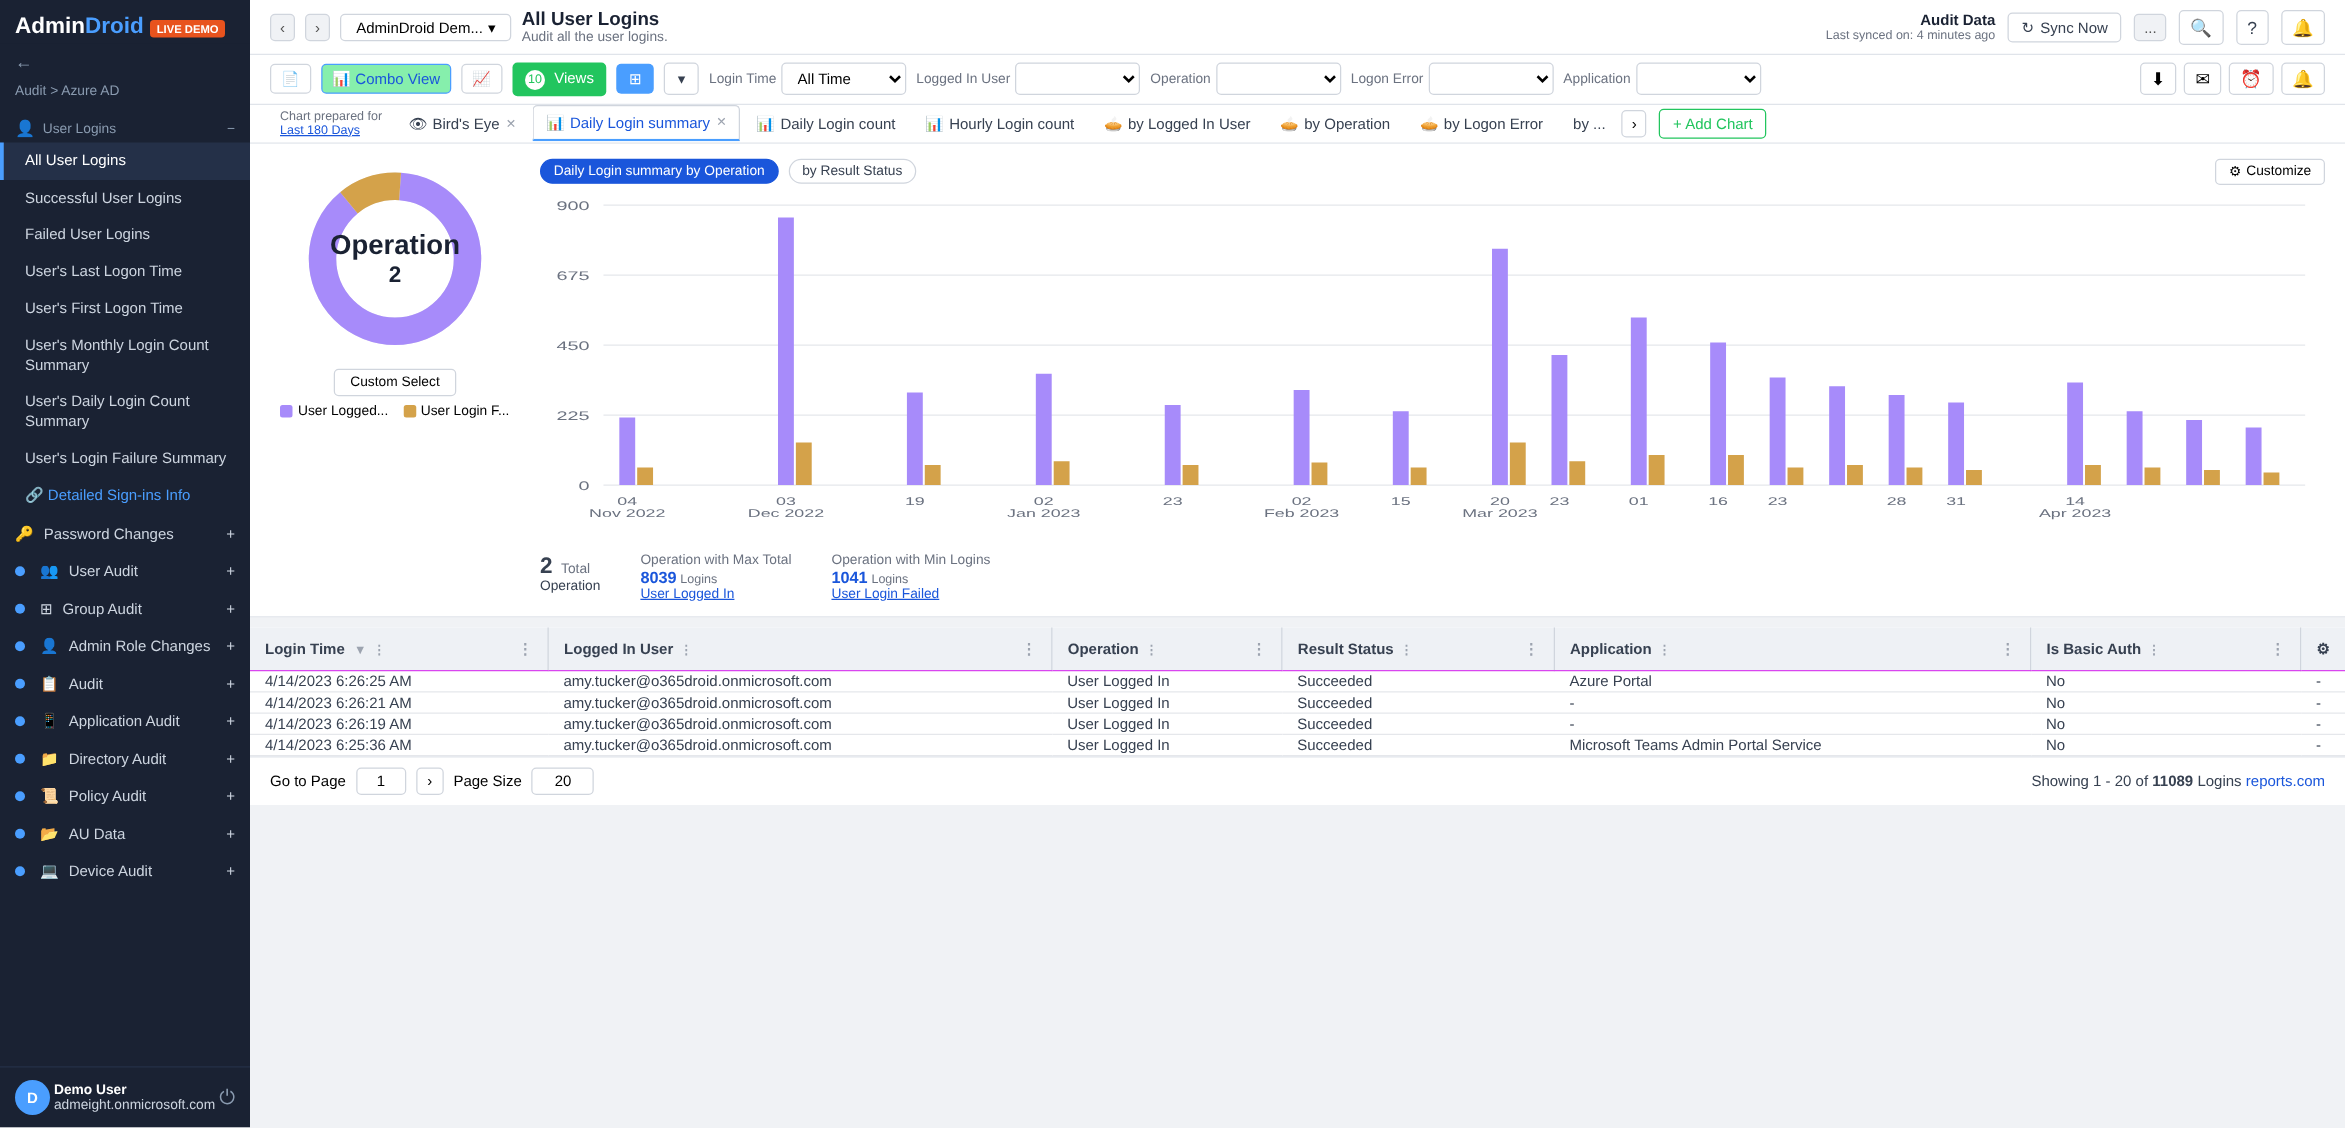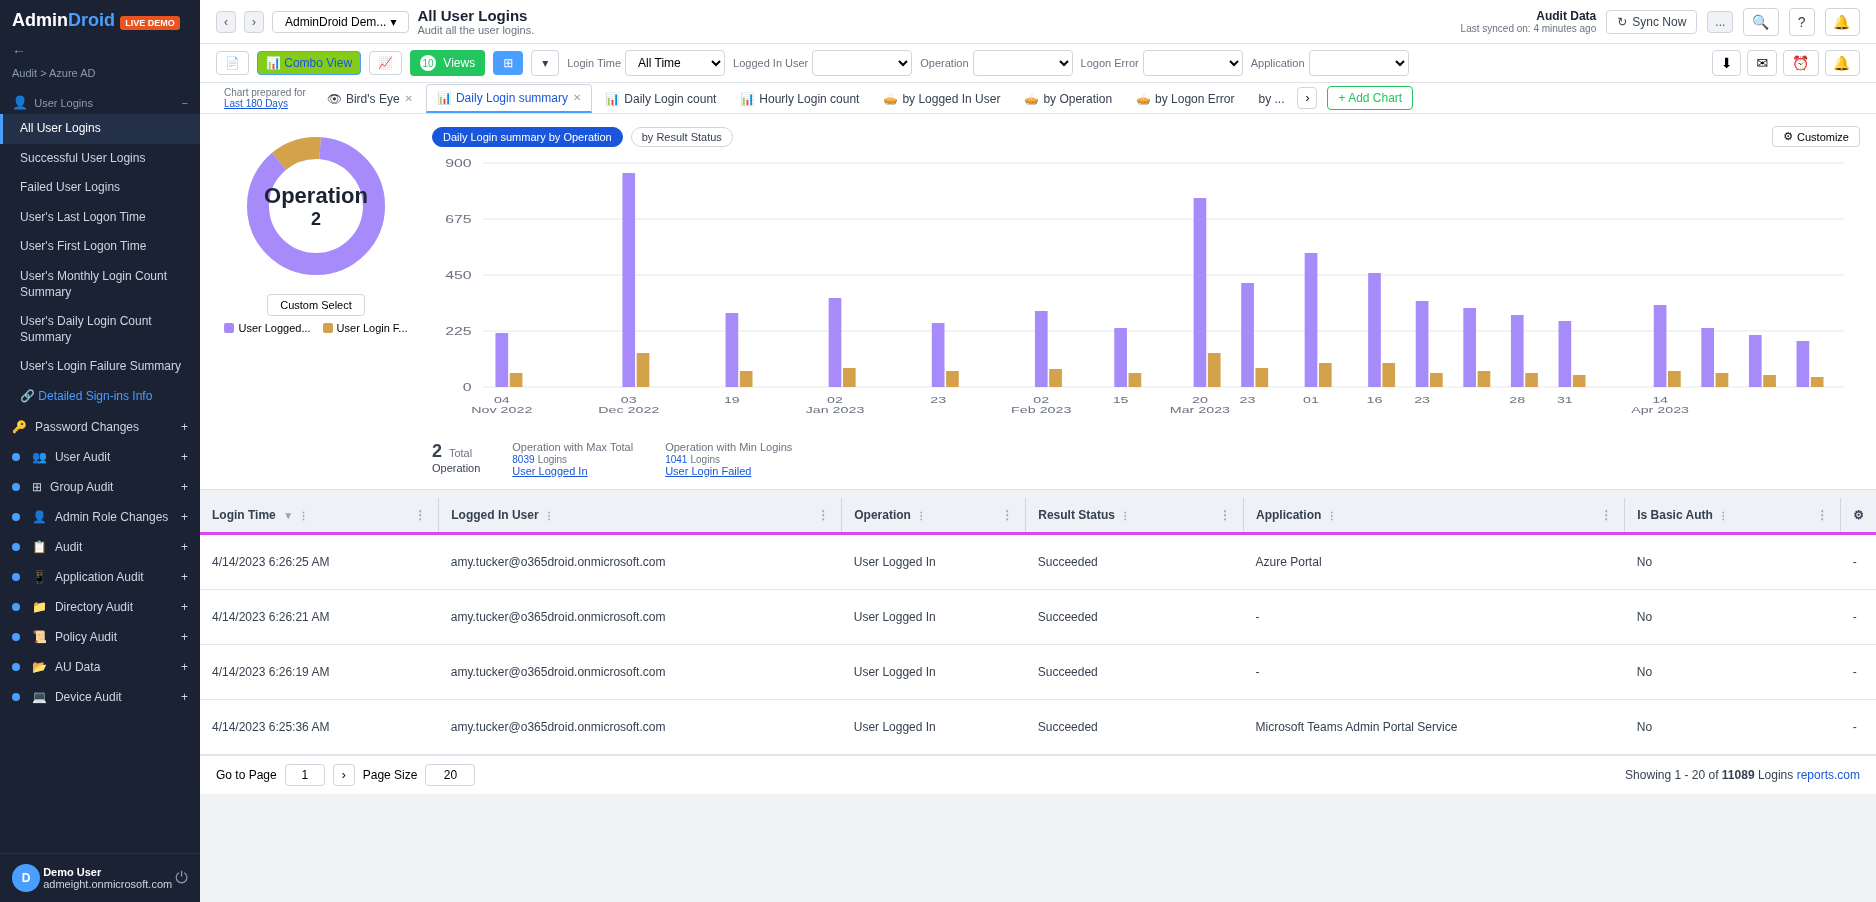--- a/index.html
+++ b/index.html
@@ -187,21 +187,21 @@
     .view-toggle-btn {
       background: #fff;
       border: 1px solid #d0d5dd;
       border-radius: 4px;
       padding: 4px 8px;
       cursor: pointer;
       font-size: 12px;
       color: #374151;
     }
     .view-toggle-btn.active {
-      background: #84cc16;
+      background: #86efac;
       border-color: #4a9eff;
       color: #1a56db;
     }
     .filter-group {
       display: flex;
       align-items: center;
       gap: 4px;
     }
     .filter-label { font-size: 11px; color: #6b7280; }
     .filter-select {
@@ -396,47 +396,47 @@
     }
 
     
     .chart-stats {
       display: flex;
       gap: 32px;
       padding: 8px 0 0;
       font-size: 11px;
       color: #6b7280;
     }
-    .stat-item .stat-value { font-size: 10px; font-weight: 400; color: #1a56db; }
+    .stat-item .stat-value { font-size: 13px; font-weight: 700; color: #1a56db; }
     .stat-item .stat-title { font-size: 11px; color: #374151; }
     .stat-item .stat-total { font-size: 18px; font-weight: 700; color: #374151; display: inline-block; margin-right: 4px; }
 
     
     #table-section {
       background: #fff;
       margin: 8px 0 0;
     }
     .data-table {
       width: 100%;
       border-collapse: collapse;
       font-size: 12px;
     }
     .data-table th {
       background: #eef1f5;
       padding: 10px 12px;
       text-align: left;
       font-weight: 600;
       color: #374151;
-      border-bottom: 3px solid #d946ef;
+      border-bottom: 1px solid #d946ef;
       border-right: 1px solid #d0d5dd;
       white-space: nowrap;
     }
     .data-table th:last-child { border-right: none; }
     .data-table td {
-      padding: 20px 12px;
+      padding: 1px 12px;
       border-bottom: 1px solid #e5e7eb;
       color: #374151;
     }
     .col-sort { cursor: pointer; color: #9ca3af; font-size: 10px; margin-left: 4px; }
     .col-filter { cursor: pointer; color: #9ca3af; font-size: 10px; margin-left: 2px; }
     .col-menu { cursor: pointer; color: #9ca3af; font-size: 12px; float: right; }
 
     
     #pagination {
       background: #fff;

